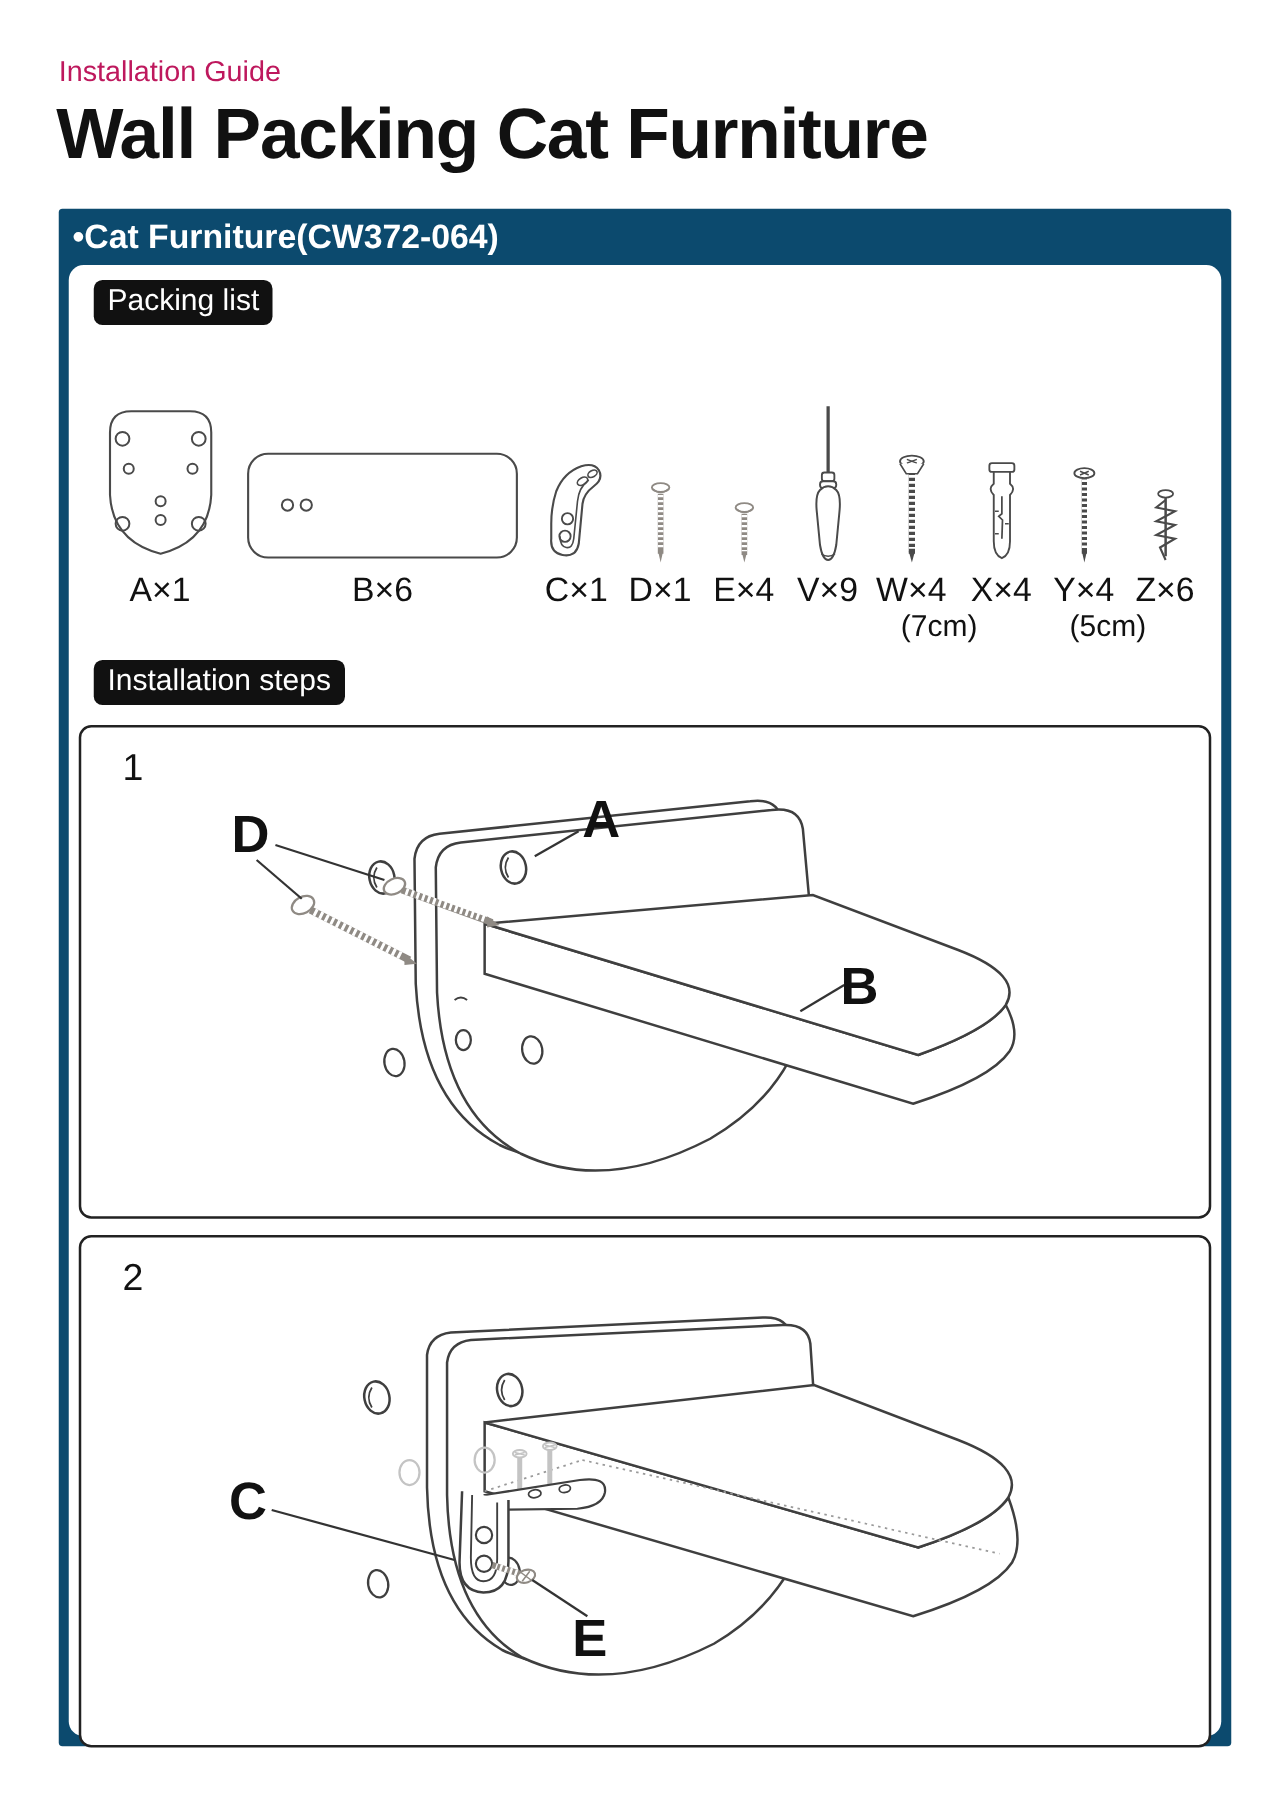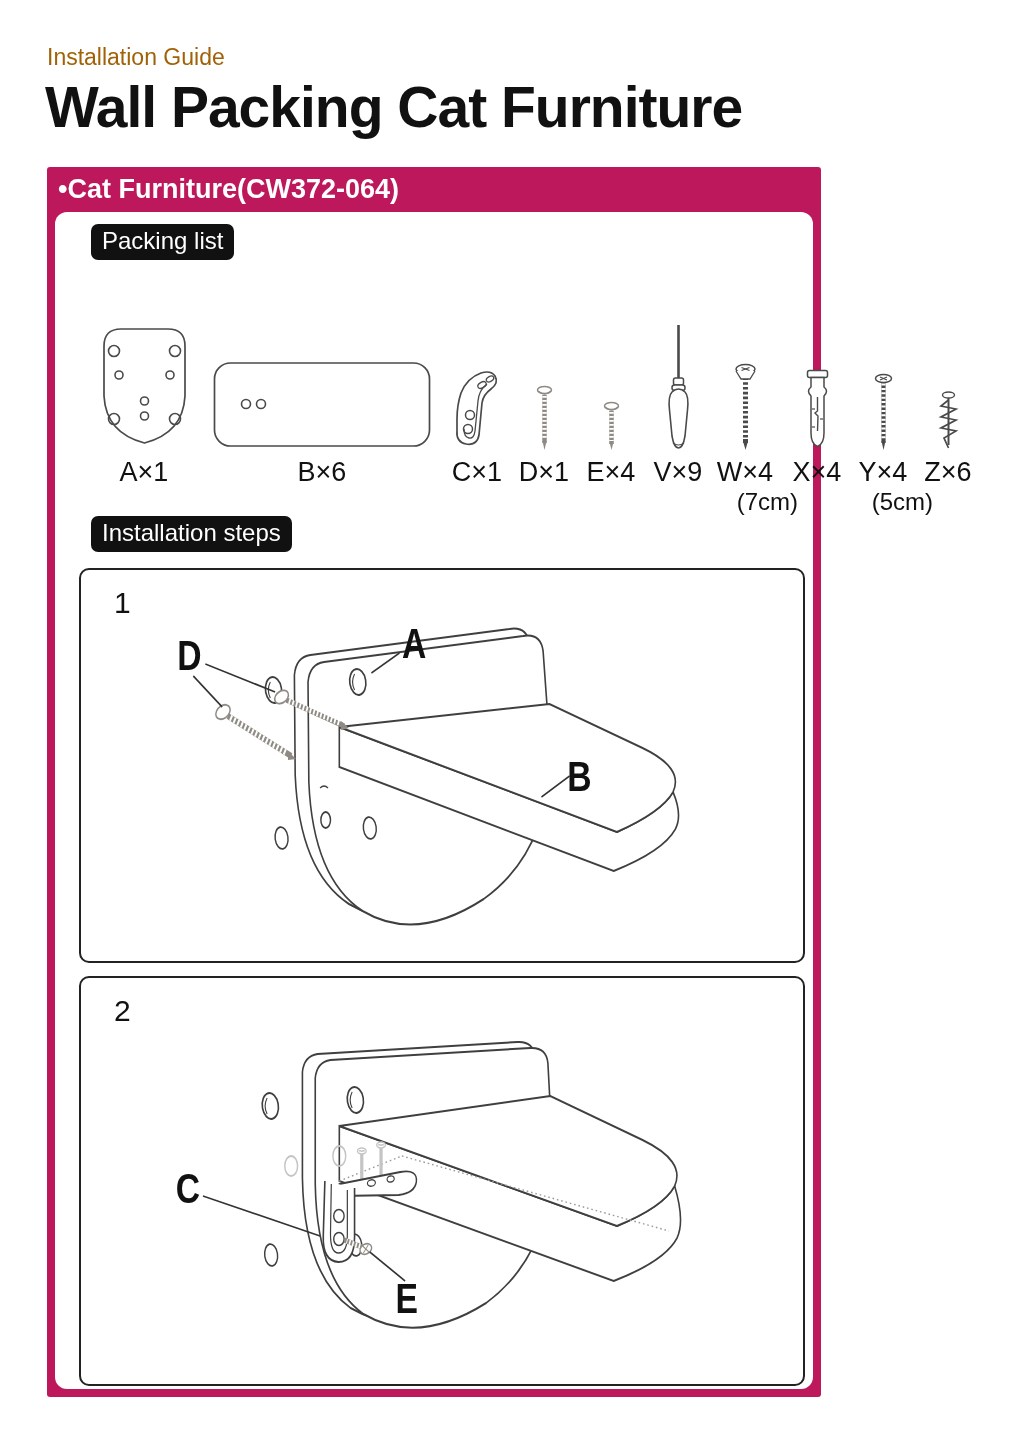--- a/index.html
+++ b/index.html
@@ -1,22 +1,22 @@
 <!DOCTYPE html>
 <html><head>
 <meta charset="utf-8">
 <style>
   html,body{margin:0;padding:0;background:#ffffff;}
   body{width:1024px;height:1448px;position:relative;font-family:"Liberation Sans",sans-serif;color:#1a1a1a;overflow:hidden;}
-  .eyebrow{position:absolute;left:47px;top:44px;font-size:23px;font-weight:400;color:#a16207;}
+  .eyebrow{position:absolute;left:47px;top:44px;font-size:23px;font-weight:400;color:#be185d;}
   .doc-title{position:absolute;left:45px;top:74px;font-size:57px;font-weight:bold;letter-spacing:-1px;color:#111;}
-  .container{position:absolute;left:47px;top:167px;width:774px;height:1230px;background:#be185d;border-radius:3px;}
+  .container{position:absolute;left:47px;top:167px;width:938px;height:1230px;background:#0c4a6e;border-radius:3px;}
   .container-bar{height:45px;display:flex;align-items:center;padding-left:11px;}
   .container-bar-title{color:#fff;font-size:27px;font-weight:bold;letter-spacing:0px;}
-  .panel{position:absolute;left:8px;right:8px;top:45px;bottom:8px;background:#fff;border-radius:12px;padding-left:16px;}
+  .panel{position:absolute;left:8px;right:8px;top:45px;bottom:8px;background:#fff;border-radius:12px;}
   .chip{display:inline-block;background:#111;color:#fff;font-size:24px;padding:3px 11px 5px 11px;border-radius:7px;margin:12px 0 0 20px;}
   .parts-area{position:relative;height:252px;}
   .part{position:absolute;text-align:center;}
   .part-icon{position:absolute;left:0;right:0;display:flex;justify-content:center;align-items:flex-end;}
   .part-label{position:absolute;left:-20px;right:-20px;top:197px;font-size:27px;color:#111;}
   .part-note{position:absolute;left:-20px;right:-20px;top:228px;font-size:24px;color:#111;text-align:right;}
   .step-box{position:relative;margin:16px 8px 0 8px;border:2px solid #222;border-radius:10px;background:#fff;}
   .step-box.s1{height:391px;margin-top:16px;}
   .step-box.s2{height:406px;margin-top:13px;}
   .step-num{position:absolute;left:33px;top:16px;font-size:30px;color:#111;z-index:3;}
@@ -179,21 +179,21 @@
             <line x1="10.5" y1="7" x2="10.5" y2="54" stroke="#4a4a4a" stroke-width="2"></line>
             <path d="M 10.5 9 L 3 15 L 18 18 L 3 26 L 18 29 L 3 37 L 18 40 L 6 47 L 10.5 57" fill="none" stroke="#4a4a4a" stroke-width="1.7"></path>
           </svg>
         </div>
         <div class="part-label">Z×6</div>
         <div class="part-note"></div>
       </div>
 
     </div>
 
-    <div class="chip" style="margin-top:4px;">Installation steps</div>
+    <div class="chip" style="margin-top:16px;">Installation steps</div>
 
     
     <div class="step-box s1">
       <div class="step-num">1</div>
       <svg class="step-svg" viewBox="0 0 900 391" preserveAspectRatio="none">
 
         <path d="M 283 112 Q 285 94 303 92 L 551 66 Q 573 63 576 81 L 584 170 Q 590 278 502 329 Q 418 373 351 341 Q 289 308 284 212 Z" transform="translate(-17,-7)" fill="#ffffff" stroke="#3f3f3f" stroke-width="2"></path>
 
         <path d="M 283 112 Q 285 94 303 92 L 551 66 Q 573 63 576 81 L 584 170 Q 590 278 502 329 Q 418 373 351 341 Q 289 308 284 212 Z" fill="#ffffff" stroke="#3f3f3f" stroke-width="2"></path>
 

